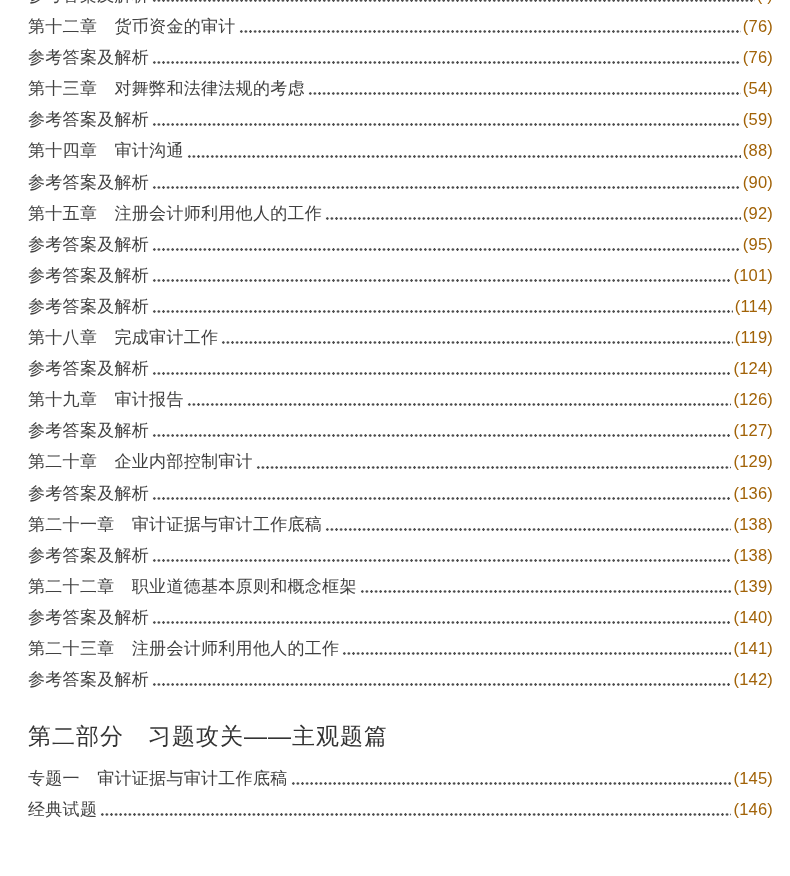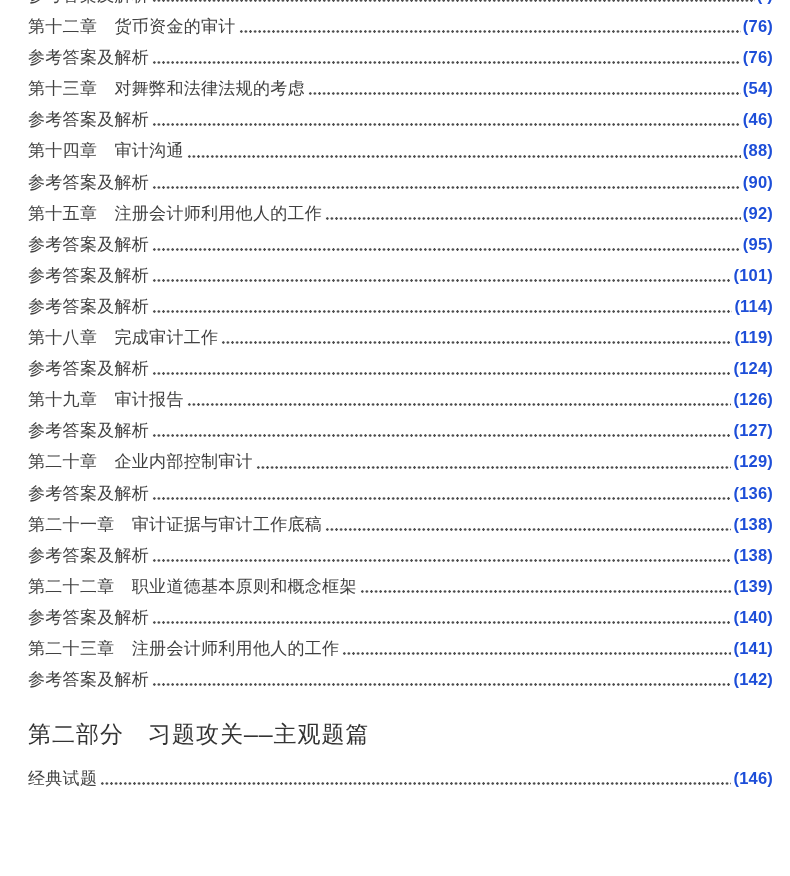--- a/index.html
+++ b/index.html
@@ -45,33 +45,31 @@
   .toc-leader {
     flex: 1;
     align-self: stretch;
     margin: 0 2px 0 3px;
     background-image: radial-gradient(circle, #4e4e4e 1.05px, rgba(0,0,0,0) 1.45px);
     background-size: 4.6px 3px;
     background-repeat: repeat-x;
     background-position: left bottom 9px;
   }
   .toc-page {
-    color: #1d4ed8;
+    color: #a16207;
     font-size: 16.5px;
     letter-spacing: 0.2px;
-    font-weight: bold;
   }
   .part-heading {
     margin: 26px 0 0 0;
     font-size: 23px;
     line-height: 30px;
     font-weight: 500;
     color: #333333;
     letter-spacing: 1px;
-    font-family: Liberation Mono, monospace;
   }
 </style>
 </head>
 <body>
 
 <div class="page">
   <div class="toc-list part1">
   <div class="toc-row">
     <span class="toc-label">参考答案及解析</span>
     <span class="toc-leader"></span>
@@ -92,21 +90,21 @@
 
   <div class="toc-row">
     <span class="toc-label">第十三章　对舞弊和法律法规的考虑</span>
     <span class="toc-leader"></span>
     <span class="toc-page">(54)</span>
   </div>
 
   <div class="toc-row">
     <span class="toc-label">参考答案及解析</span>
     <span class="toc-leader"></span>
-    <span class="toc-page">(46)</span>
+    <span class="toc-page">(59)</span>
   </div>
 
   <div class="toc-row">
     <span class="toc-label">第十四章　审计沟通</span>
     <span class="toc-leader"></span>
     <span class="toc-page">(88)</span>
   </div>
 
   <div class="toc-row">
     <span class="toc-label">参考答案及解析</span>
@@ -207,20 +205,25 @@
   </div>
 
   <div class="toc-row">
     <span class="toc-label">参考答案及解析</span>
     <span class="toc-leader"></span>
     <span class="toc-page">(142)</span>
   </div>
 </div>
   <h1 class="part-heading">第二部分　习题攻关——主观题篇</h1>
   <div class="toc-list part2">
+  <div class="toc-row">
+    <span class="toc-label">专题一　审计证据与审计工作底稿</span>
+    <span class="toc-leader"></span>
+    <span class="toc-page">(145)</span>
+  </div>
 
   <div class="toc-row">
     <span class="toc-label">经典试题</span>
     <span class="toc-leader"></span>
     <span class="toc-page">(146)</span>
   </div>
 </div>
 </div>
 
 </body></html>

